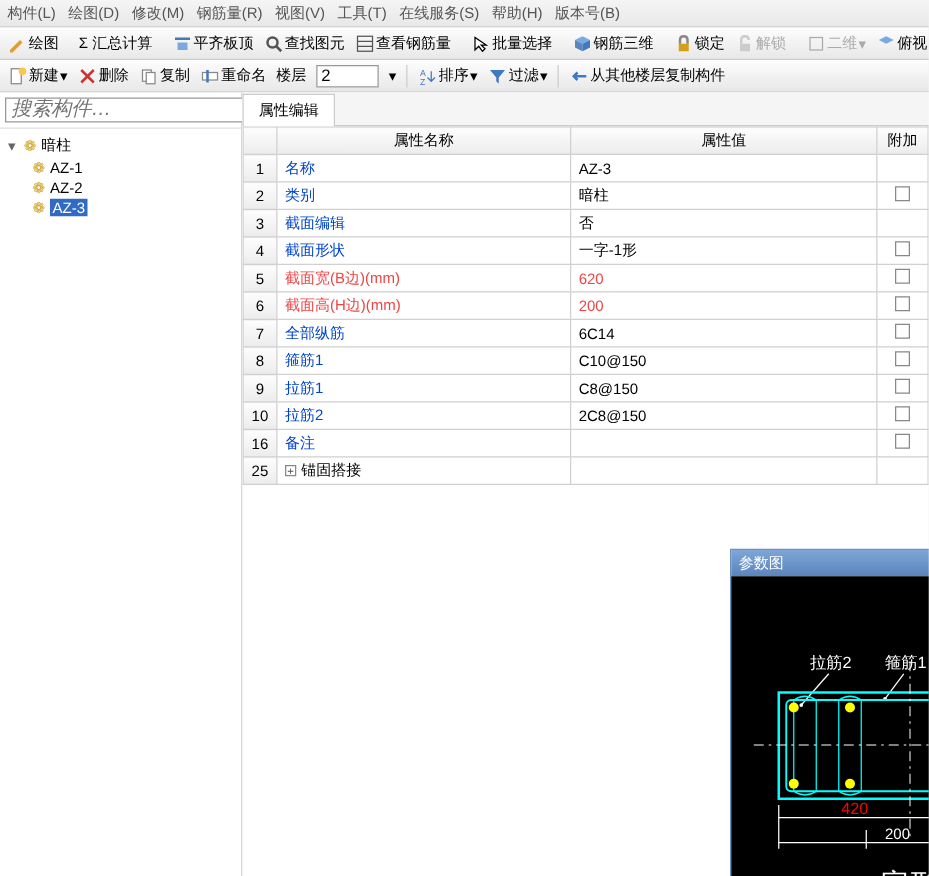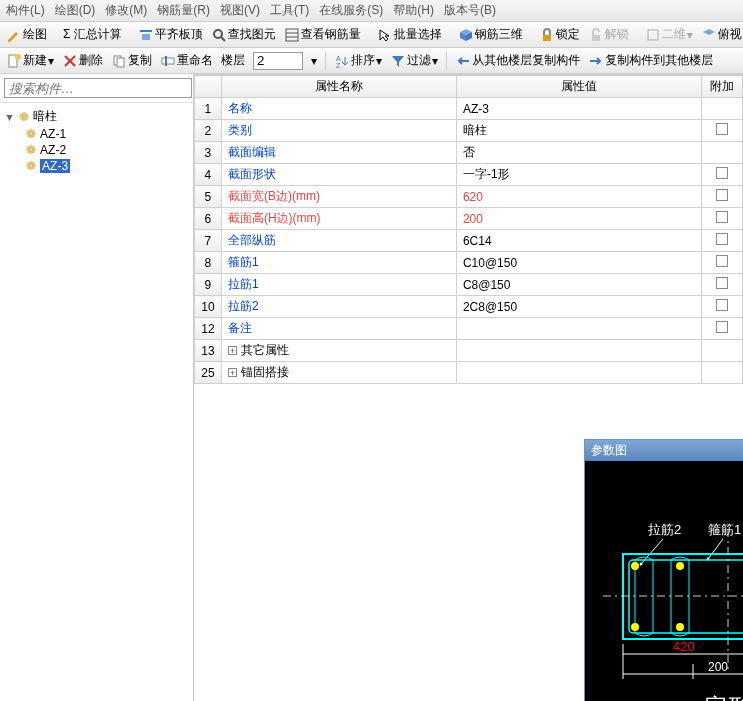--- a/index.html
+++ b/index.html
@@ -60,21 +60,21 @@
   align-items: center;
   gap: 4px;
 }
 .search-input {
   flex: 1;
   border: 1px solid #999;
   height: 20px;
   padding: 0 4px;
   font-style: italic;
   color: #888;
-  font-size: 13px;
+  font-size: 16px;
 }
 .filter-icon {
   width: 16px; height: 16px; cursor: pointer;
   display: inline-flex; align-items: center; justify-content: center;
 }
 .tree {
   padding: 4px 0 0 0;
   flex: 1;
   overflow: auto;
 }
@@ -350,28 +350,20 @@
     <span>▾</span>
   </span>
   <span class="sep"></span>
   <span class="tb-btn">
     <span class="tb-icon">
       <svg width="16" height="16">
           <path d="M14 8 L4 8 M7 5 L4 8 L7 11" fill="none" stroke="#4178be" stroke-width="2"></path>
         </svg>
     </span>
     <span>从其他楼层复制构件</span>
-  </span>
-  <span class="tb-btn">
-    <span class="tb-icon">
-      <svg width="16" height="16">
-          <path d="M2 8 L12 8 M9 5 L12 8 L9 11" fill="none" stroke="#4178be" stroke-width="2"></path>
-        </svg>
-    </span>
-    <span>复制构件到其他楼层</span>
   </span>
 </div>
 
 <div class="main">
   <div class="left-panel">
     <div class="search-row">
       <input class="search-input" placeholder="搜索构件…" style="">
       <span class="filter-icon">
         <svg width="16" height="16">
             <path d="M2 3 L14 3 L9 9 L9 14 L7 12 L7 9 Z" fill="#4178be"></path>
@@ -395,20 +387,23 @@
         </div>
         <div class="tree-node selected">
           <span class="gear">❁</span>
           <span class="label">AZ-3</span>
         </div>
       </div>
     </div>
   </div>
 
   <div class="right-panel">
+    <div class="tab-header">
+      <div class="tab">属性编辑</div>
+    </div>
     <div class="grid-wrap">
       <table class="grid">
         <tbody>
             <tr>
           <th class="rownum"></th>
           <th class="name-col">属性名称</th>
           <th class="val-col">属性值</th>
           <th class="add-col">附加</th>
         </tr>
         </tbody>
@@ -467,30 +462,24 @@
               <td class="val-col"><span>C8@150</span></td>
               <td class="add-col"><span class="checkbox"></span></td>
             </tr>
             <tr>
               <td class="rownum">10</td>
               <td class="name-col linkish"><span>拉筋2</span></td>
               <td class="val-col"><span>2C8@150</span></td>
               <td class="add-col"><span class="checkbox"></span></td>
             </tr>
             <tr>
-              <td class="rownum">12</td>
+              <td class="rownum">16</td>
               <td class="name-col linkish"><span>备注</span></td>
               <td class="val-col"><span></span></td>
               <td class="add-col"><span class="checkbox"></span></td>
-            </tr>
-            <tr>
-              <td class="rownum">13</td>
-              <td class="name-col"><span class="expand-box">+</span><span>其它属性</span></td>
-              <td class="val-col"><span></span></td>
-              <td class="add-col"></td>
             </tr>
             <tr>
               <td class="rownum">25</td>
               <td class="name-col"><span class="expand-box">+</span><span>锚固搭接</span></td>
               <td class="val-col"><span></span></td>
               <td class="add-col"></td>
             </tr>
           </tbody>
       </table>
     </div>

